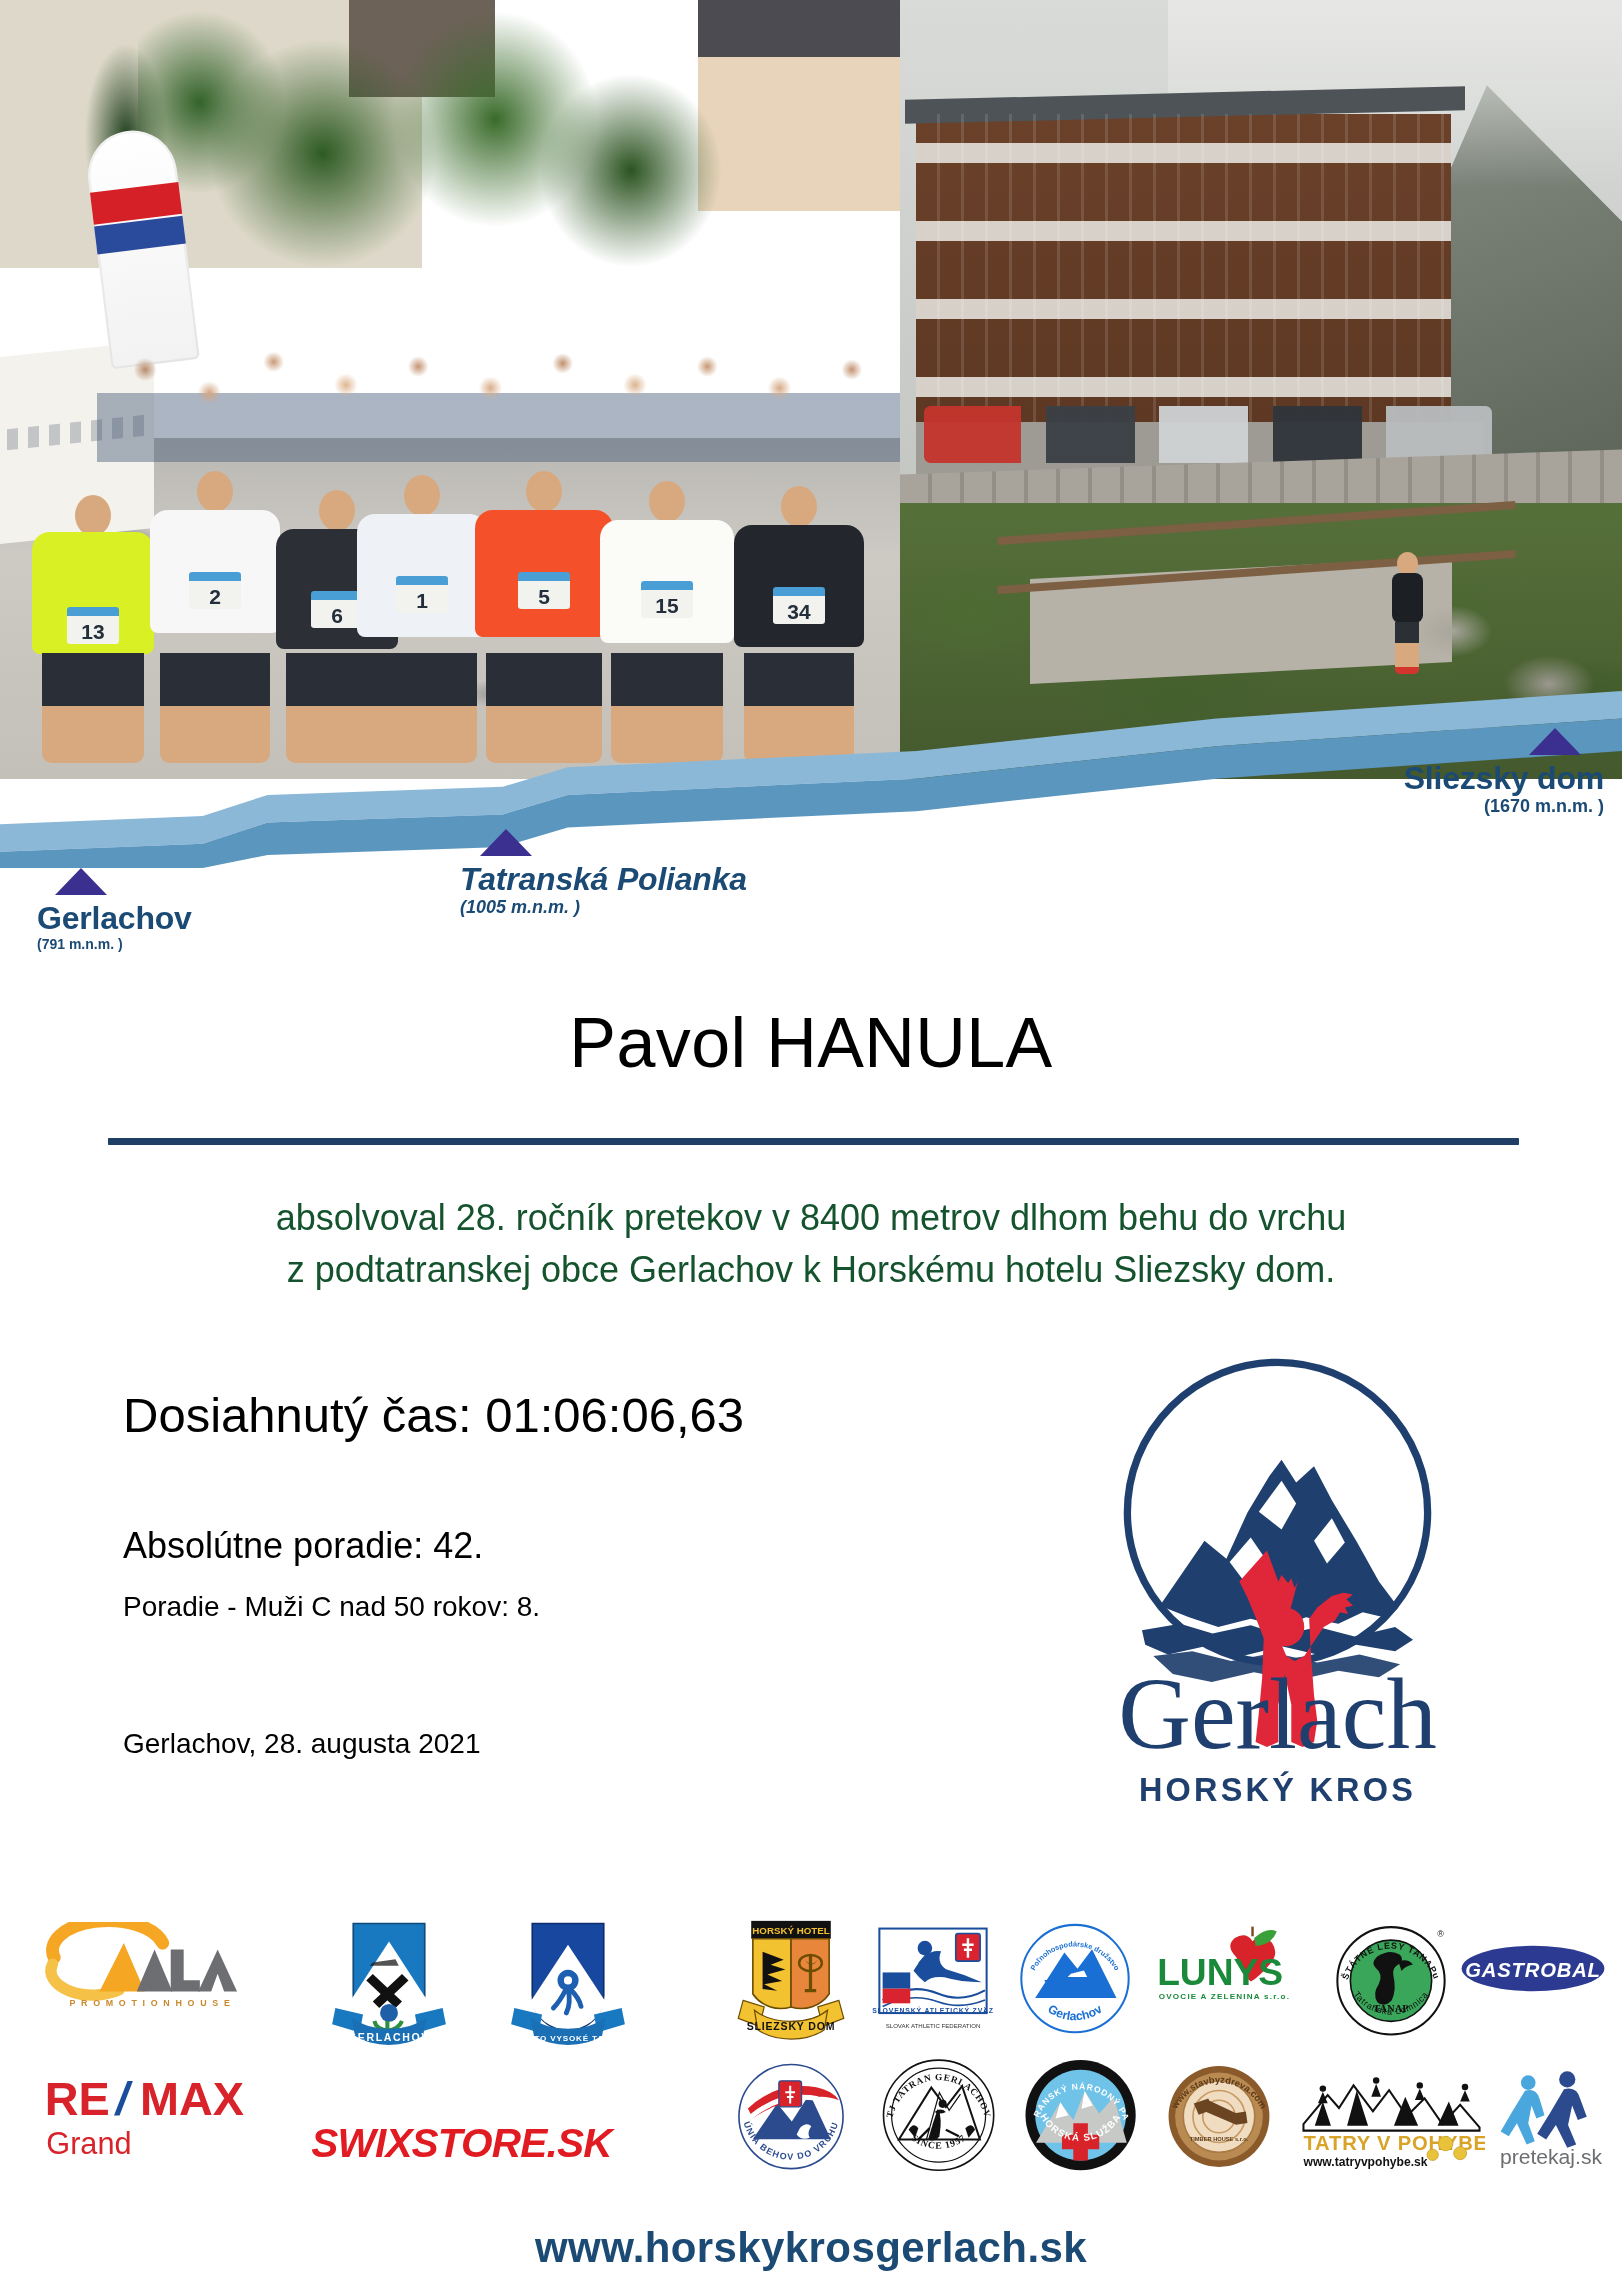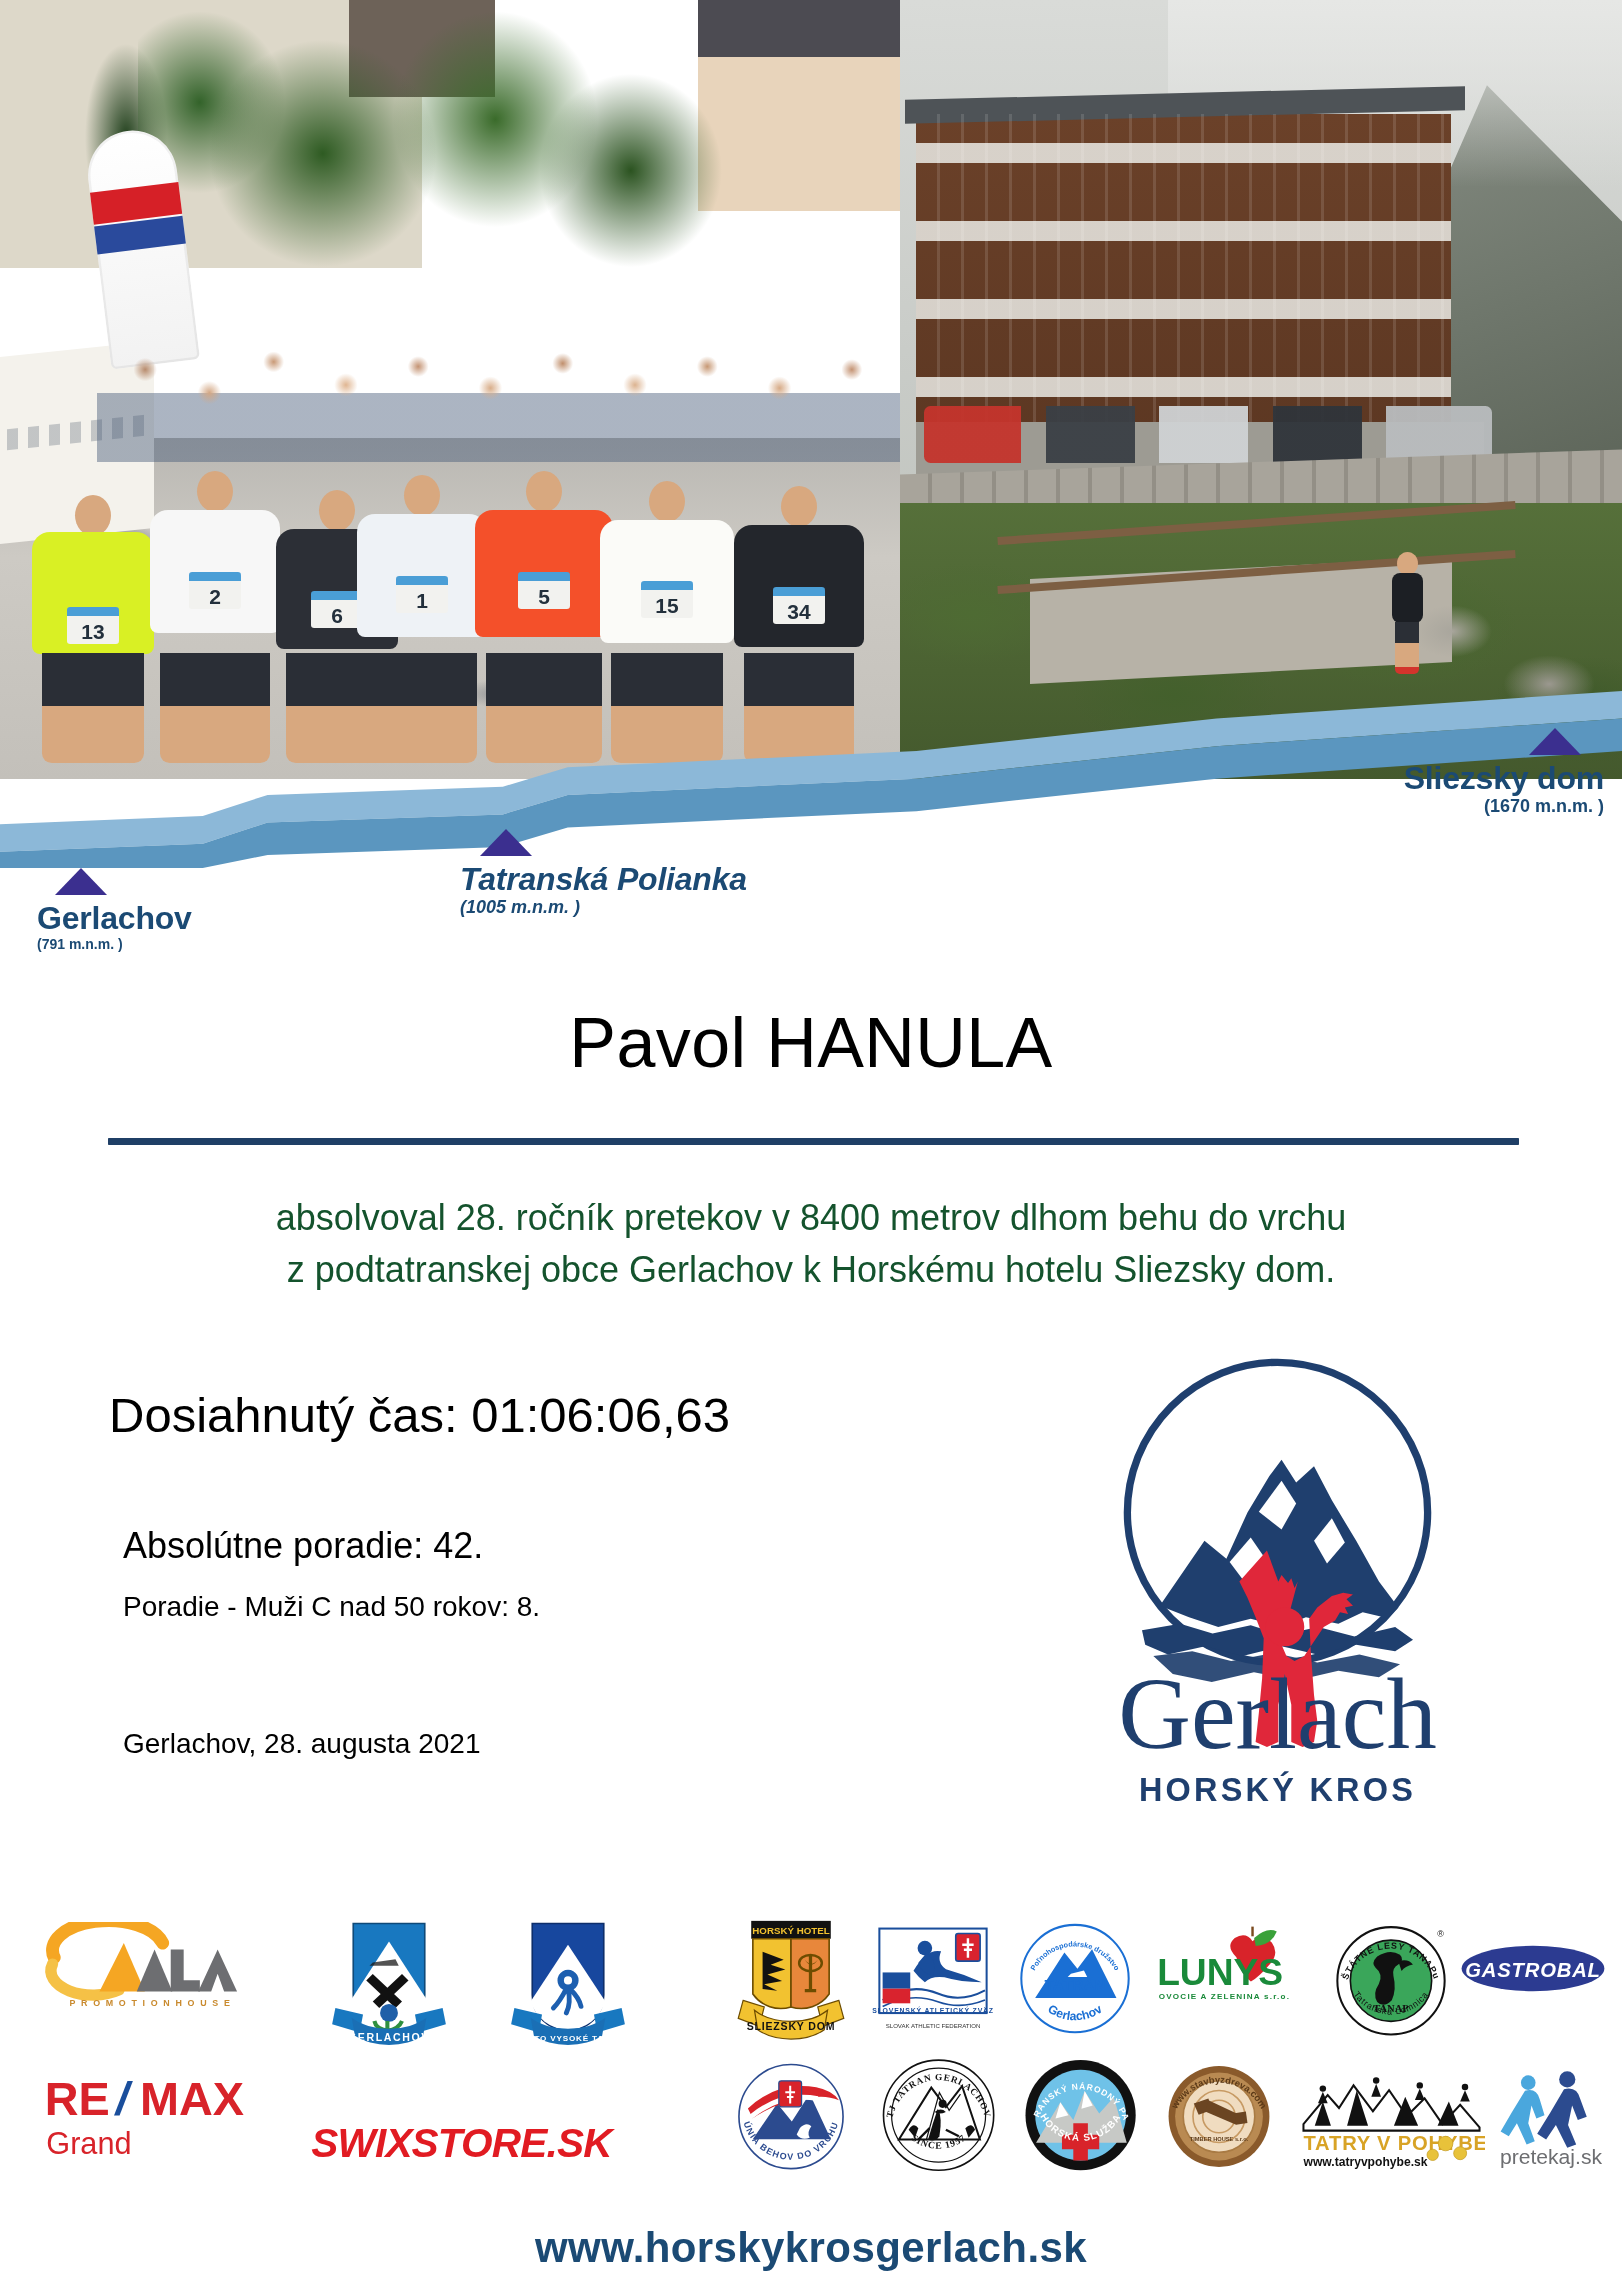--- a/index.html
+++ b/index.html
@@ -151,21 +151,21 @@
 
   
   .athlete-name{position:absolute;left:0;top:1003px;width:1622px;text-align:center;
     font-size:70px;color:#000;letter-spacing:0.4px;}
   .rule{position:absolute;left:108px;top:1138px;width:1411px;height:7.3px;
     background:#1f3f66;border-radius:0.8px;}
   .desc{position:absolute;left:0;top:1192px;width:1622px;text-align:center;
     font-size:36px;line-height:1.45;color:#14532d;}
   .desc div{white-space:nowrap;}
 
-  .time-line{position:absolute;left:109px;top:1387px;font-size:49px;color:#000;white-space:nowrap;}
+  .time-line{position:absolute;left:123px;top:1387px;font-size:49px;color:#000;white-space:nowrap;}
   .rank-abs{position:absolute;left:123px;top:1525px;font-size:36px;color:#000;white-space:nowrap;}
   .rank-cat{position:absolute;left:123px;top:1591px;font-size:28px;color:#000;white-space:nowrap;}
   .place-date{position:absolute;left:123px;top:1728px;font-size:28px;color:#000;white-space:nowrap;}
 
   
   .gerlach-logo{position:absolute;left:1038px;top:1338px;width:479px;height:495px;}
   .gl-svg{width:100%;height:100%;display:block;}
 
   
   .sponsors{position:absolute;left:0;top:1922px;width:1622px;height:308px;}

